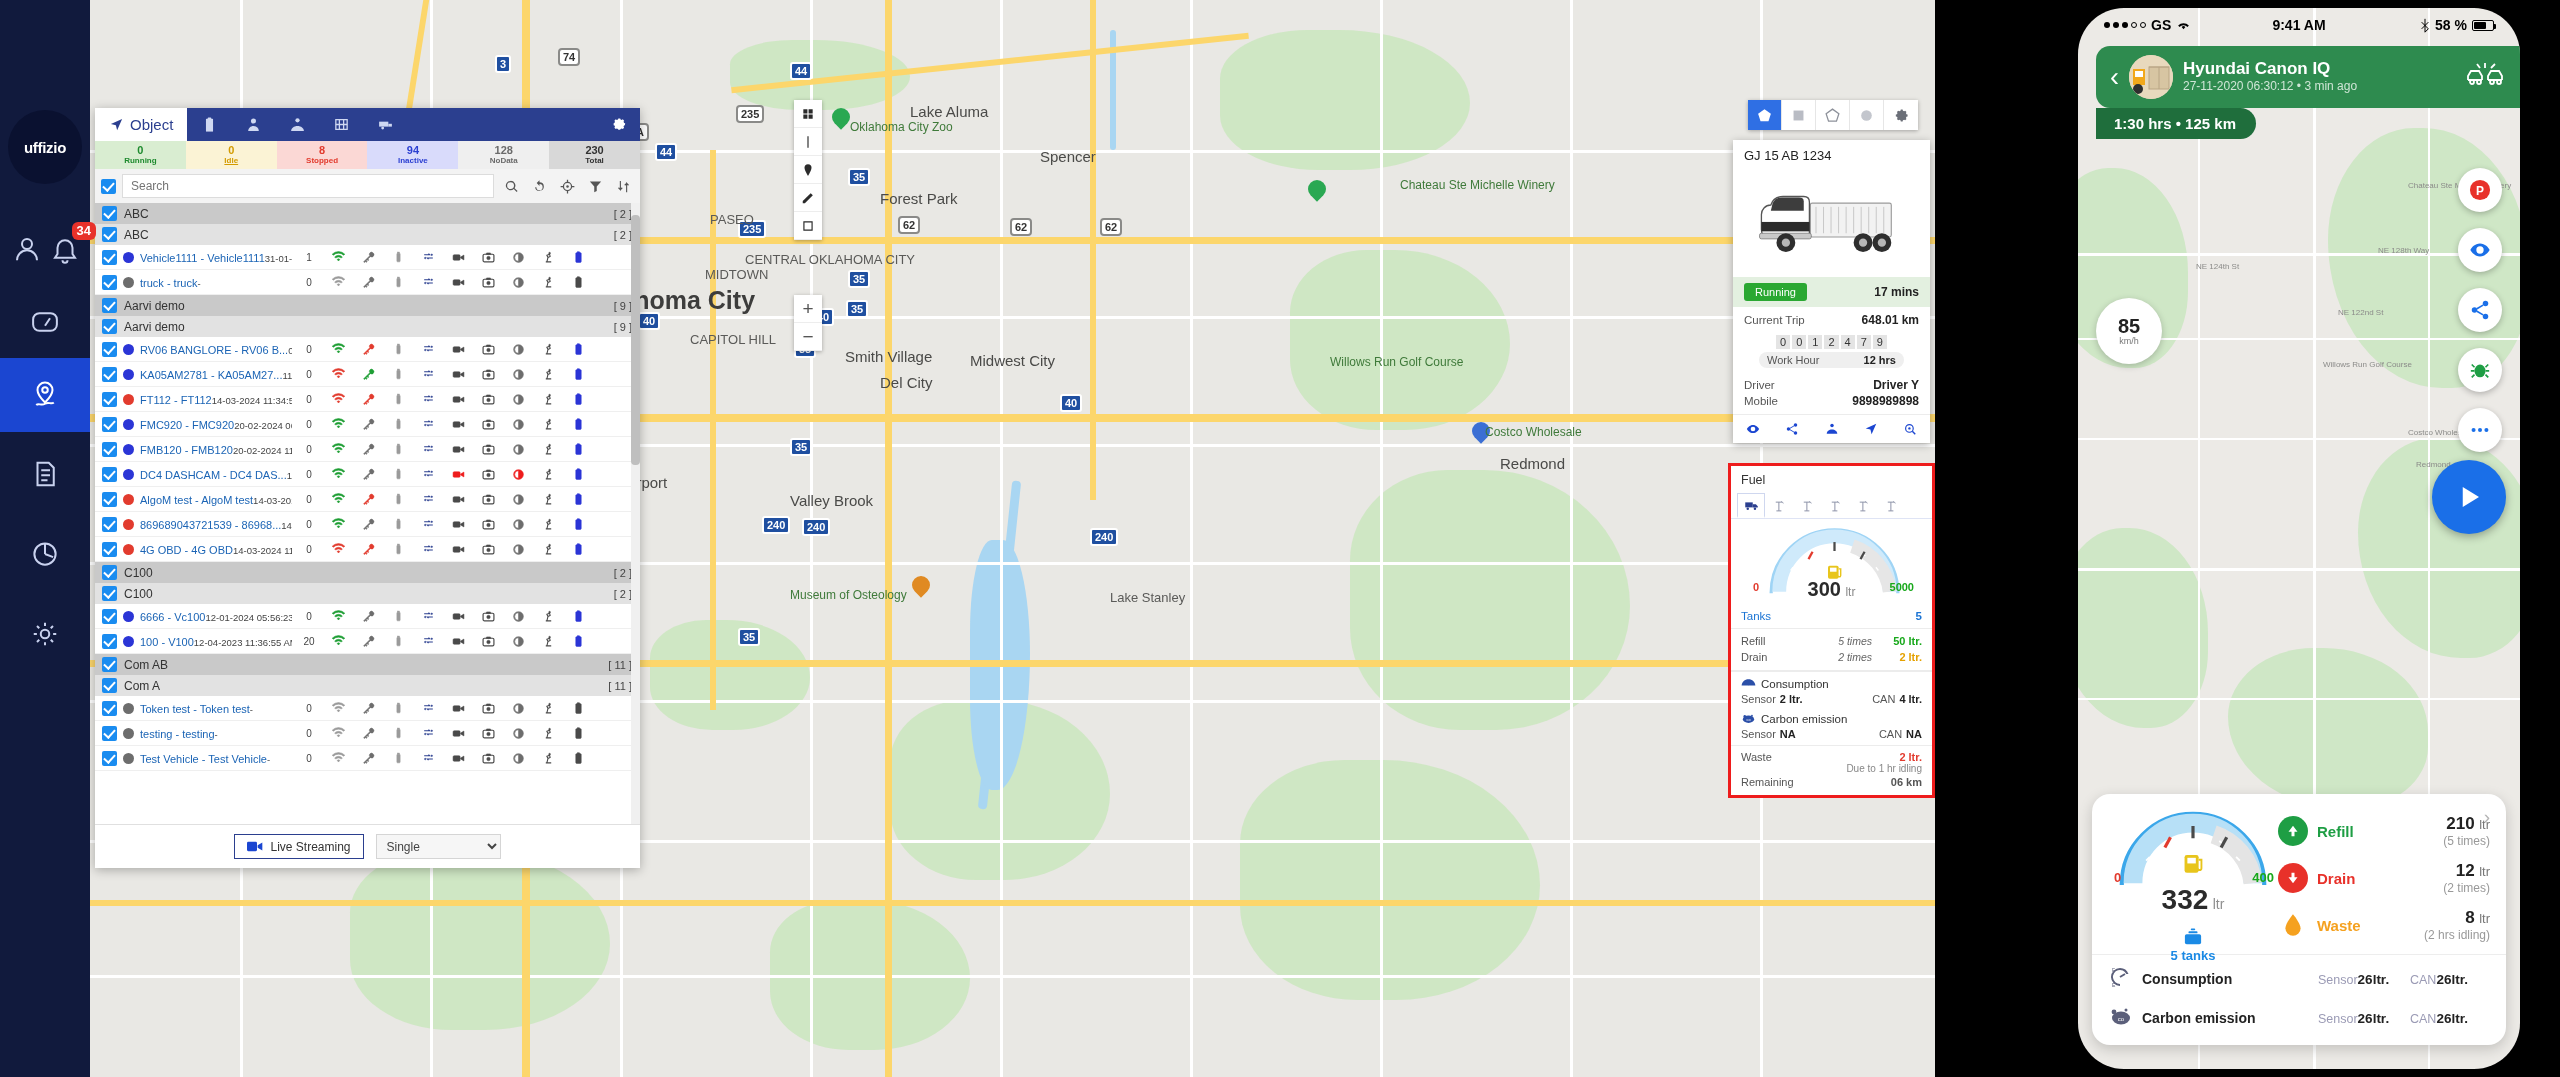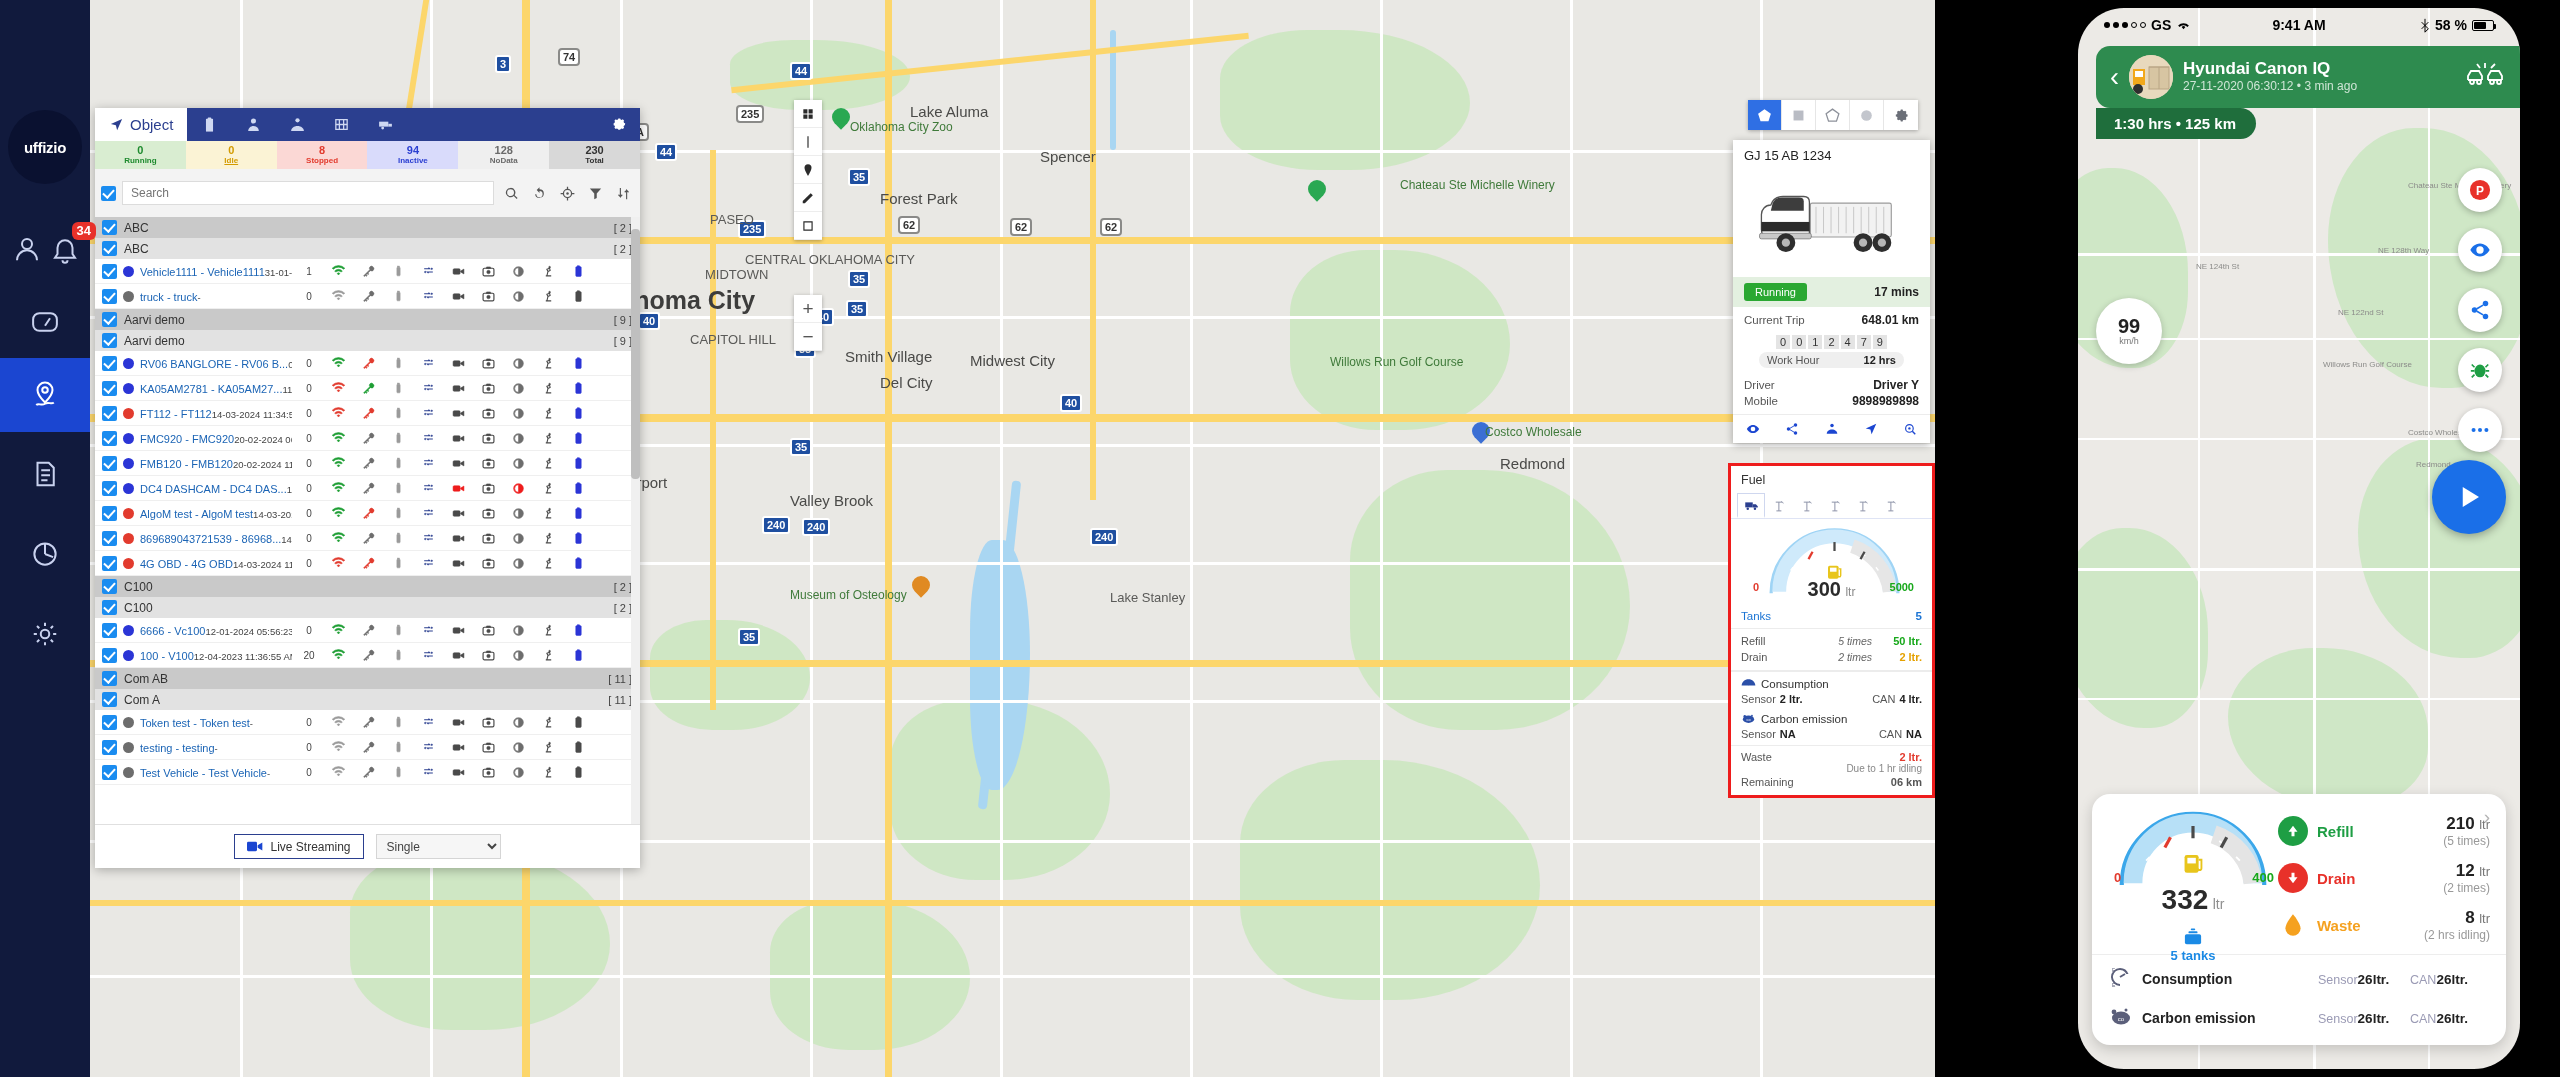--- a/index.html
+++ b/index.html
@@ -49,21 +49,21 @@
   .obj-tabicon { width:44px; display:flex; align-items:center; justify-content:center; }
   .obj-tabicon svg { width:17px; height:17px; fill:#cfd8f2; }
   .obj-gear { margin-left:auto; width:40px; display:flex; align-items:center; justify-content:center; }
   .obj-gear svg { width:16px; height:16px; fill:#ffffff; }
 
   .status-strip { display:flex; height:28px; }
   .status-cell { flex:1; display:flex; flex-direction:column; align-items:center; justify-content:center; line-height:1.05; }
   .status-cell .n { font-size:11px; font-weight:700; }
   .status-cell .l { font-size:8px; font-weight:600; }
 
-  .search-row { display:flex; align-items:center; height:48px; background:#f3f3f3; padding:0 6px; gap:6px; }
+  .search-row { display:flex; align-items:center; height:34px; background:#f3f3f3; padding:0 6px; gap:6px; }
   .chk { width:15px; height:15px; border-radius:2px; background:#1a8cf0; position:relative; flex:none; }
   .chk:after { content:""; position:absolute; left:4px; top:1px; width:5px; height:9px;
       border:solid #fff; border-width:0 2px 2px 0; transform:rotate(42deg); }
   .search-box { flex:1; height:24px; background:#fff; border:1px solid #dcdcdc; display:flex; align-items:center; padding:0 8px; }
   .search-box input { border:0; outline:0; width:100%; font-size:12px; color:#555; font-family:inherit; background:transparent; }
   .sr-ico { width:22px; display:flex; align-items:center; justify-content:center; }
   .sr-ico svg { width:15px; height:15px; fill:#555; }
 
   .obj-list { flex:1; overflow:hidden; position:relative; }
   .grp-row { display:flex; align-items:center; height:21px; padding:0 8px 0 7px; font-size:12px; color:#333; gap:7px; }
@@ -1871,21 +1871,21 @@
               <circle cx="26" cy="20" r="2"></circle>
               <circle cx="33" cy="20" r="2"></circle>
             <path d="M19 6l0-5M14 6L11 2M25 6l4-4"></path>
           </svg>
         </span>
       </div>
 
       <div id="ph-pill">1:30 hrs  •  125 km</div>
 
       <div class="speed-bub">
-        <b>99</b>
+        <b>85</b>
         <i>km/h</i>
       </div>
 
       <div class="ph-fab small" style="top:160px;">
         <svg viewBox="0 0 24 24">
             <circle cx="12" cy="12" r="11" fill="#e8312a"></circle>
             <text x="12" y="17" font-size="13" fill="#fff" text-anchor="middle" font-family="sans-serif" font-weight="bold">P</text>
           </svg>
       </div>
       <div class="ph-fab small" style="top:220px;">

